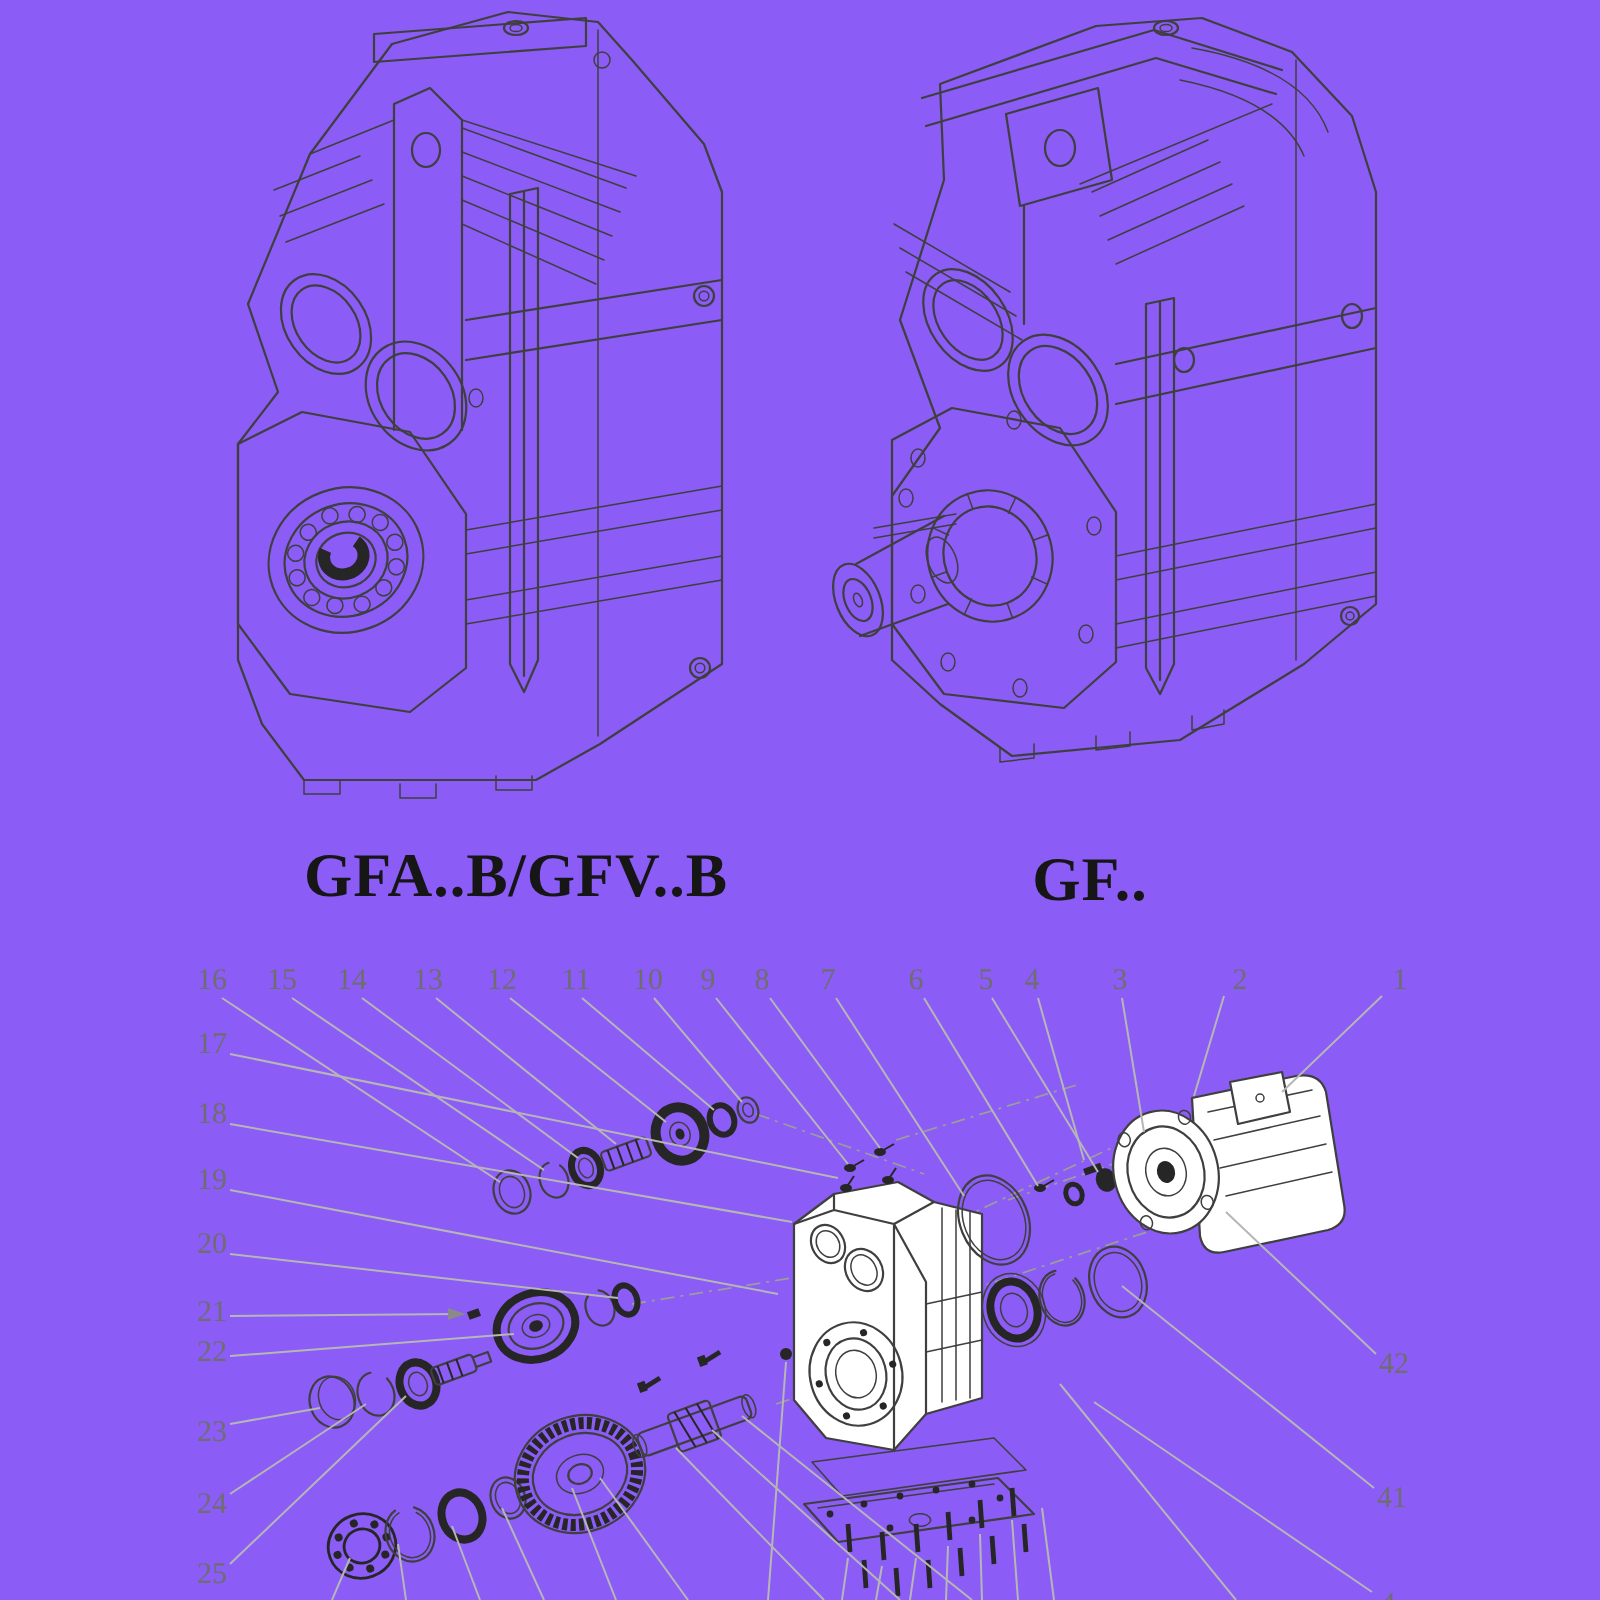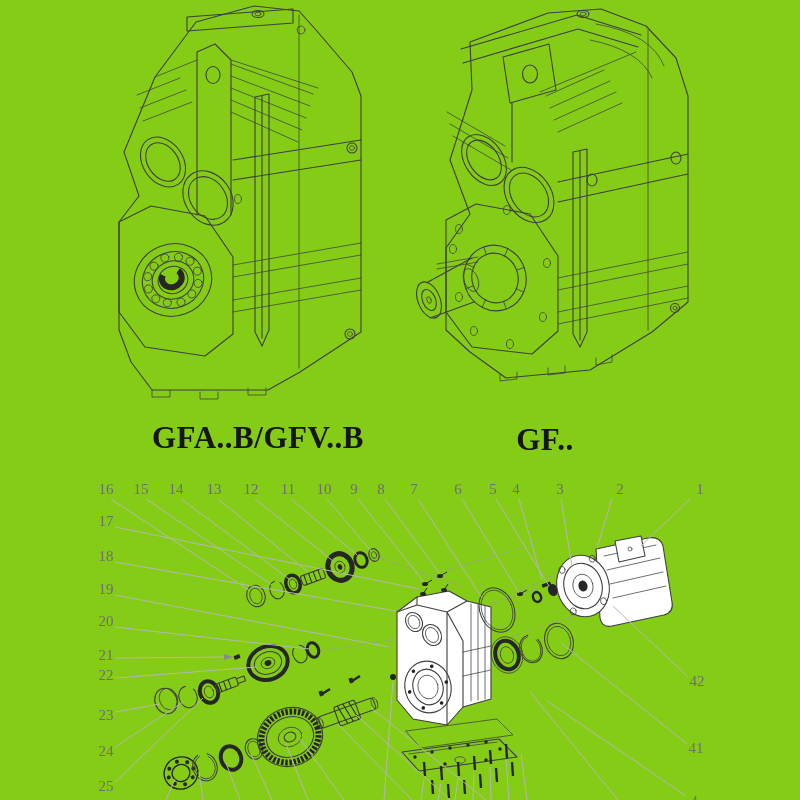--- a/index.html
+++ b/index.html
@@ -1,16 +1,16 @@
 <!DOCTYPE html>
 <html><head>
 <meta charset="utf-8">
 <style>
   html,body{margin:0;padding:0;background:#fff;}
-  .stage{position:relative;width:800px;height:800px;background:#84cc16;overflow:hidden;
+  .stage{position:relative;width:800px;height:800px;background:#8b5cf6;overflow:hidden;
          font-family:"Liberation Serif",serif;}
   svg{position:absolute;left:0;top:0;}
   .e{stroke:#3f3f3f;fill:none;stroke-width:1.1;stroke-linejoin:round;stroke-linecap:round;}
   .ew{stroke:#3f3f3f;fill:#ffffff;stroke-width:1.1;stroke-linejoin:round;}
   .thin{stroke-width:0.75;}
   .dk{stroke:#262626;fill:none;}
   .fill{fill:#262626;stroke:none;}
   .leader{stroke:#b6b6b6;stroke-width:1;fill:none;}
   .dash{stroke:#9c9c9c;stroke-width:0.9;fill:none;stroke-dasharray:7 3 1.5 3;}
   .num{font-family:"Liberation Serif",serif;font-size:15px;fill:#6e6e6e;}

